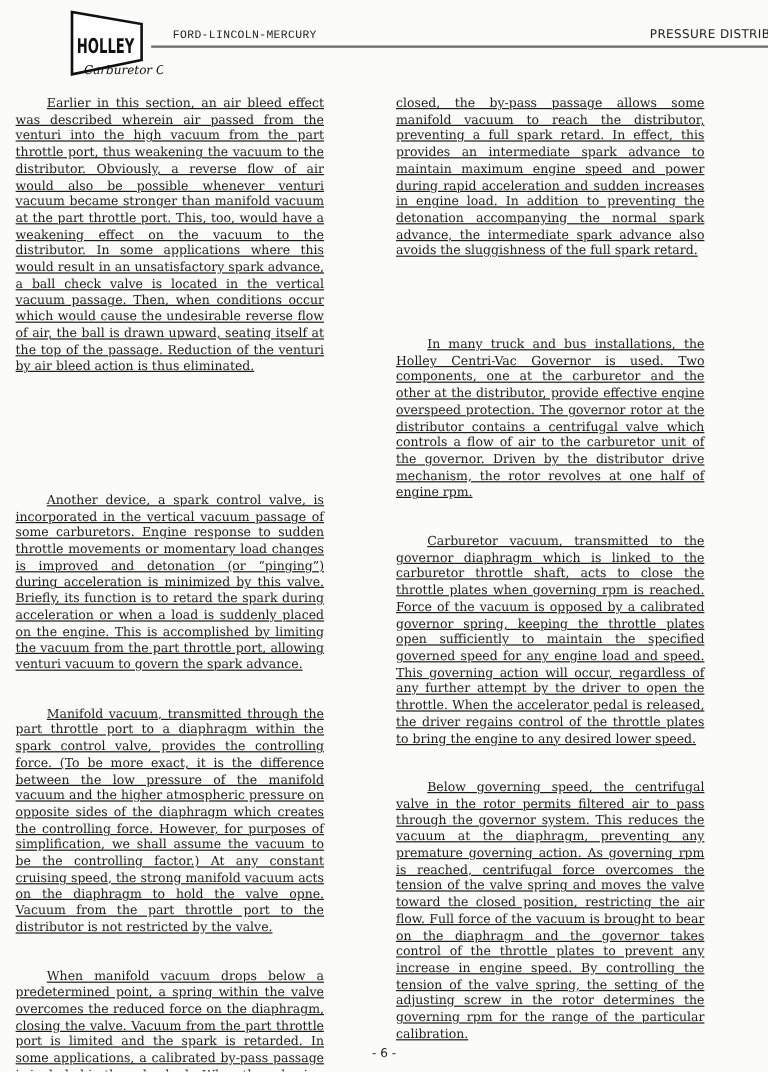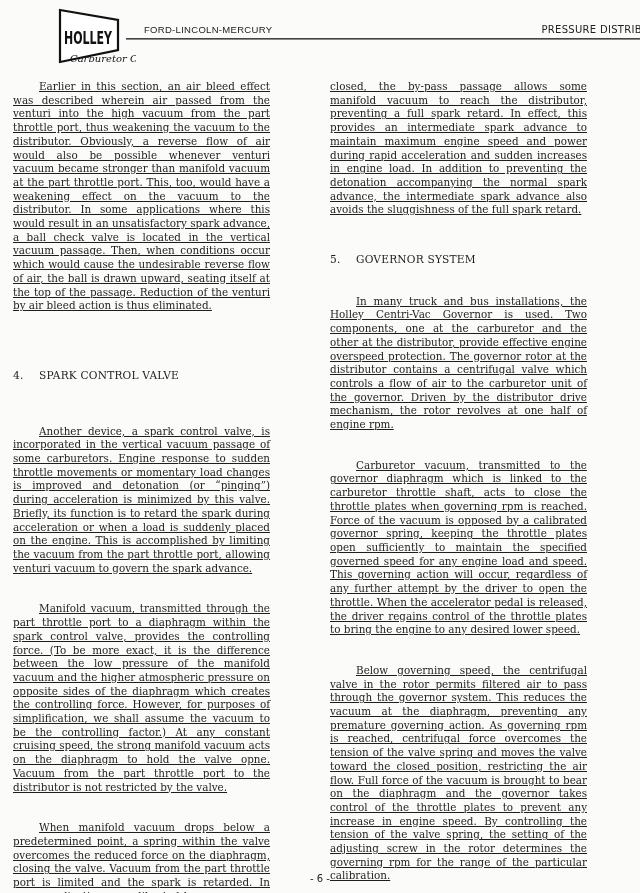--- a/index.html
+++ b/index.html
@@ -7,21 +7,21 @@
     width: 640px; height: 893px; overflow: hidden;
     background: #fbfbf9;
     color: #1e1e1e;
     font-family: "DejaVu Serif", "Liberation Serif", serif;
     position: relative;
   }
   .header { position: absolute; left: 0; top: 0; width: 640px; height: 75px; margin-left: 48px; }
   .logo { position: absolute; left: 8px; top: 6px; width: 80px; height: 62px; }
   .header-left {
     position: absolute; left: 96px; top: 24px;
-    font-family: Liberation Sans, sans-serif; font-size: 9.5px; letter-spacing: 0.3px; color: #222;
+    font-family: Liberation Mono, monospace; font-size: 9.5px; letter-spacing: 0.3px; color: #222;
   }
   .header-right {
     position: absolute; right: 10px; top: 24px;
     font-family: "DejaVu Sans", sans-serif; font-size: 10px; letter-spacing: 0.3px; color: #222;
   }
   .header-rule {
     position: absolute; left: 78px; right: 8px; top: 38px; height: 0;
     border-top: 1px solid #444; border-bottom: 1px solid #888;
   }
   .column {
@@ -51,37 +51,31 @@
     <text x="14" y="56" font-family="DejaVu Serif, serif" font-style="italic" font-size="10" fill="#111">Carburetor Co.</text>
   </svg>
   <div class="header-left">FORD-LINCOLN-MERCURY</div>
   <div class="header-right">PRESSURE DISTRIBUTORS</div>
   <div class="header-rule"></div>
 </div>
 
 <div class="column col-left">
   <p class="para">Earlier in this section, an air bleed effect was described wherein air passed from the venturi into the high vacuum from the part throttle port, thus weakening the vacuum to the distributor. Obviously, a reverse flow of air would also be possible whenever venturi vacuum became stronger than manifold vacuum at the part throttle port. This, too, would have a weakening effect on the vacuum to the distributor. In some applications where this would result in an unsatisfactory spark advance, a ball check valve is located in the vertical vacuum passage. Then, when conditions occur which would cause the undesirable reverse flow of air, the ball is drawn upward, seating itself at the top of the passage. Reduction of the venturi by air bleed action is thus eliminated.</p>
   <div style="height:56px"></div>
-  <p class="heading">
-    <span class="num">4.</span><span>SPARK CONTROL VALVE</span>
-  </p>
   <div style="height:42px"></div>
   <p class="para">Another device, a spark control valve, is incorporated in the vertical vacuum passage of some carburetors. Engine response to sudden throttle movements or momentary load changes is improved and detonation (or “pinging”) during acceleration is minimized by this valve. Briefly, its function is to retard the spark during acceleration or when a load is suddenly placed on the engine. This is accomplished by limiting the vacuum from the part throttle port, allowing venturi vacuum to govern the spark advance.</p>
   <div style="height:27px"></div>
   <p class="para">Manifold vacuum, transmitted through the part throttle port to a diaphragm within the spark control valve, provides the controlling force. (To be more exact, it is the difference between the low pressure of the manifold vacuum and the higher atmospheric pressure on opposite sides of the diaphragm which creates the controlling force. However, for purposes of simplification, we shall assume the vacuum to be the controlling factor.) At any constant cruising speed, the strong manifold vacuum acts on the diaphragm to hold the valve opne. Vacuum from the part throttle port to the distributor is not restricted by the valve.</p>
   <div style="height:27px"></div>
   <p class="para">When manifold vacuum drops below a predetermined point, a spring within the valve overcomes the reduced force on the diaphragm, closing the valve. Vacuum from the part throttle port is limited and the spark is retarded. In some applications, a calibrated by-pass passage is included in the valve body. When the valve is</p>
 </div>
 
 <div class="column col-right">
   <p class="para cont">closed, the by-pass passage allows some manifold vacuum to reach the distributor, preventing a full spark retard. In effect, this provides an intermediate spark advance to maintain maximum engine speed and power during rapid acceleration and sudden increases in engine load. In addition to preventing the detonation accompanying the normal spark advance, the intermediate spark advance also avoids the sluggishness of the full spark retard.</p>
   <div style="height:36px"></div>
-  <p class="heading">
-    <span class="num">5.</span><span>GOVERNOR SYSTEM</span>
-  </p>
   <div style="height:28px"></div>
   <p class="para">In many truck and bus installations, the Holley Centri-Vac Governor is used. Two components, one at the carburetor and the other at the distributor, provide effective engine overspeed protection. The governor rotor at the distributor contains a centrifugal valve which controls a flow of air to the carburetor unit of the governor. Driven by the distributor drive mechanism, the rotor revolves at one half of engine rpm.</p>
   <div style="height:27px"></div>
   <p class="para">Carburetor vacuum, transmitted to the governor diaphragm which is linked to the carburetor throttle shaft, acts to close the throttle plates when governing rpm is reached. Force of the vacuum is opposed by a calibrated governor spring, keeping the throttle plates open sufficiently to maintain the specified governed speed for any engine load and speed. This governing action will occur, regardless of any further attempt by the driver to open the throttle. When the accelerator pedal is released, the driver regains control of the throttle plates to bring the engine to any desired lower speed.</p>
   <div style="height:27px"></div>
   <p class="para">Below governing speed, the centrifugal valve in the rotor permits filtered air to pass through the governor system. This reduces the vacuum at the diaphragm, preventing any premature governing action. As governing rpm is reached, centrifugal force overcomes the tension of the valve spring and moves the valve toward the closed position, restricting the air flow. Full force of the vacuum is brought to bear on the diaphragm and the governor takes control of the throttle plates to prevent any increase in engine speed. By controlling the tension of the valve spring, the setting of the adjusting screw in the rotor determines the governing rpm for the range of the particular calibration.</p>
 </div>
 
 <div class="page-num">- 6 -</div>
 

